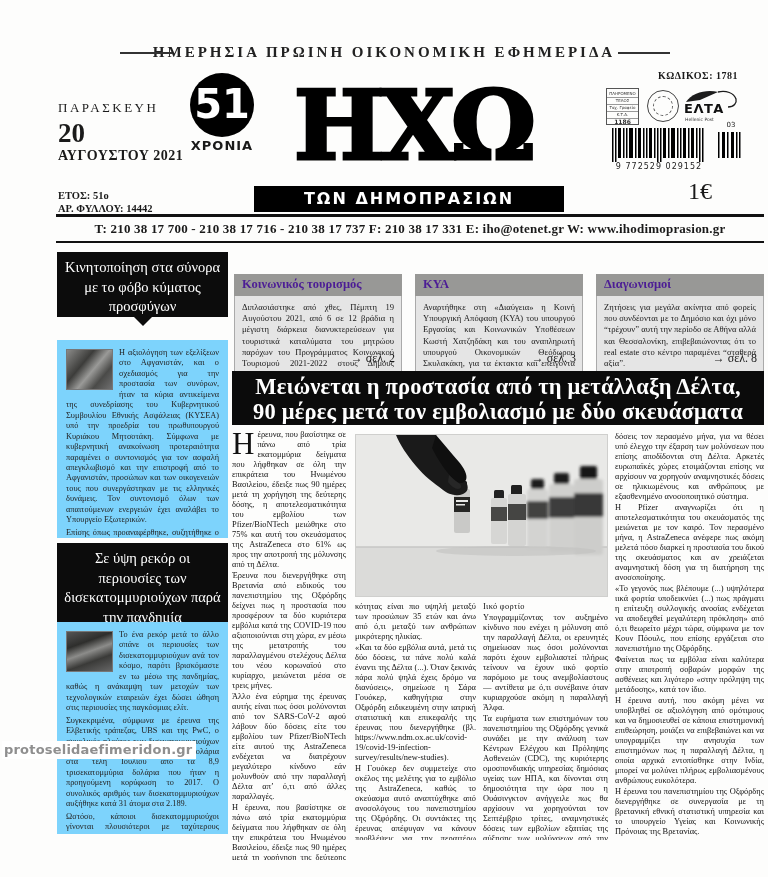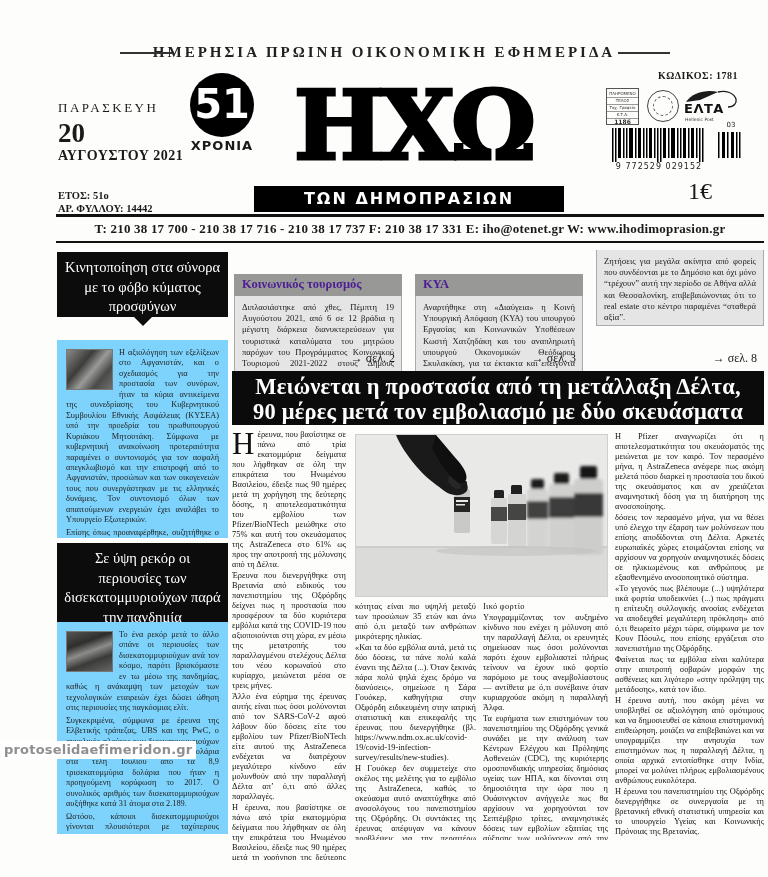--- a/index.html
+++ b/index.html
@@ -215,20 +215,21 @@
       </div>
     </div>
     <div class="brief">
       <div class="brief-h">ΚΥΑ</div>
       <div class="brief-b">
         <span>Αναρτήθηκε στη «Διαύγεια» η Κοινή Υπουργική Απόφαση (ΚΥΑ) του υπουργού Εργασίας και Κοινωνικών Υποθέσεων Κωστή Χατζηδάκη και του αναπληρωτή υπουργού Οικονομικών Θεόδωρου Σκυλακάκη, για τα έκτακτα και επείγοντα μέτρα για την προστασία των θέσεων εργασίας στις πληγείσες περιοχές.</span>
         <span class="pref">→ σελ. 3</span>
       </div>
     </div>
     <div class="brief">
+      <div class="brief-h">Διαγωνισμοί</div>
       <div class="brief-b">
         <span>Ζητήσεις για μεγάλα ακίνητα από φορείς που συνδέονται με το Δημόσιο και όχι μόνο “τρέχουν” αυτή την περίοδο σε Αθήνα αλλά και Θεσσαλονίκη, επιβεβαιώνοντας ότι το real estate στο κέντρο παραμένει “σταθερά αξία”.</span>
         <span class="pref">→ σελ. 8</span>
       </div>
     </div>
   </div>
 
   <div class="headline">
     <div>Μειώνεται η προστασία από τη μετάλλαξη Δέλτα,</div>
     <div>90 μέρες μετά τον εμβολιασμό με δύο σκευάσματα</div>
@@ -300,22 +301,22 @@
   </div>
 
   <div class="art col3">
     <p class="subhead">Ιικό φορτίο</p>
     <p>Υπογραμμίζοντας τον αυξημένο κίνδυνο που ενέχει η μόλυνση από την παραλλαγή Δέλτα, οι ερευνητές σημείωσαν πως όσοι μολύνονται παρότι έχουν εμβολιαστεί πλήρως τείνουν να έχουν ιικό φορτίο παρόμοιο με τους ανεμβολίαστους — αντίθετα με ό,τι συνέβαινε όταν κυριαρχούσε ακόμη η παραλλαγή Άλφα.</p>
     <p>Τα ευρήματα των επιστημόνων του πανεπιστημίου της Οξφόρδης γενικά συνάδει με την ανάλυση των Κέντρων Ελέγχου και Πρόληψης Ασθενειών (CDC), της κυριότερης ομοσπονδιακής υπηρεσίας δημόσιας υγείας των ΗΠΑ, και δίνονται στη δημοσιότητα την ώρα που η Ουάσινγκτον ανήγγειλε πως θα αρχίσουν να χορηγούνται τον Σεπτέμβριο τρίτες, αναμνηστικές δόσεις των εμβολίων εξαιτίας της αύξησης των μολύνσεων από την παραλλαγή Δέλτα. Η κυβέρνηση του Τζο Μπάιντεν επικαλέστηκε δεδομένα που αποδεικνύουν ότι η προστασία που προσφέρουν τα εμβόλια μειώνεται εν καιρώ.</p>
 
   </div>
 
   <div class="art col4">
+    <p>δόσεις τον περασμένο μήνα, για να θέσει υπό έλεγχο την έξαρση των μολύνσεων που επίσης αποδίδονται στη Δέλτα. Αρκετές ευρωπαϊκές χώρες ετοιμάζονται επίσης να αρχίσουν να χορηγούν αναμνηστικές δόσεις σε ηλικιωμένους και ανθρώπους με εξασθενημένο ανοσοποιητικό σύστημα.</p>
     <p>Η Pfizer αναγνωρίζει ότι η αποτελεσματικότητα του σκευάσματός της μειώνεται με τον καιρό. Τον περασμένο μήνα, η AstraZeneca ανέφερε πως ακόμη μελετά πόσο διαρκεί η προστασία του δικού της σκευάσματος και αν χρειάζεται αναμνηστική δόση για τη διατήρηση της ανοσοποίησης.</p>
-    <p>δόσεις τον περασμένο μήνα, για να θέσει υπό έλεγχο την έξαρση των μολύνσεων που επίσης αποδίδονται στη Δέλτα. Αρκετές ευρωπαϊκές χώρες ετοιμάζονται επίσης να αρχίσουν να χορηγούν αναμνηστικές δόσεις σε ηλικιωμένους και ανθρώπους με εξασθενημένο ανοσοποιητικό σύστημα.</p>
     <p>«Το γεγονός πως βλέπουμε (...) υψηλότερα ιικά φορτία υποδεικνύει (...) πως πράγματι η επίτευξη συλλογικής ανοσίας ενδέχεται να αποδειχθεί μεγαλύτερη πρόκληση» από ό,τι θεωρείτο μέχρι τώρα, σύμφωνα με τον Κουν Πόουλς, που επίσης εργάζεται στο πανεπιστήμιο της Οξφόρδης.</p>
     <p>Φαίνεται πως τα εμβόλια είναι καλύτερα στην αποτροπή σοβαρών μορφών της ασθένειες και λιγότερο «στην πρόληψη της μετάδοσης», κατά τον ίδιο.</p>
     <p>Η έρευνα αυτή, που ακόμη μένει να υποβληθεί σε αξιολόγηση από ομότιμους και να δημοσιευθεί σε κάποια επιστημονική επιθεώρηση, μοιάζει να επιβεβαιώνει και να υπογραμμίζει την ανησυχία των επιστημόνων πως η παραλλαγή Δέλτα, η οποία αρχικά εντοπίσθηκε στην Ινδία, μπορεί να μολύνει πλήρως εμβολιασμένους ανθρώπους ευκολότερα.</p>
     <p>Η έρευνα του πανεπιστημίου της Οξφόρδης διενεργήθηκε σε συνεργασία με τη βρετανική εθνική στατιστική υπηρεσία και το υπουργείο Υγείας και Κοινωνικής Πρόνοιας της Βρετανίας.</p>
   </div>
 
   <div class="watermark">protoselidaefimeridon.gr</div>
 
 </div>
 

